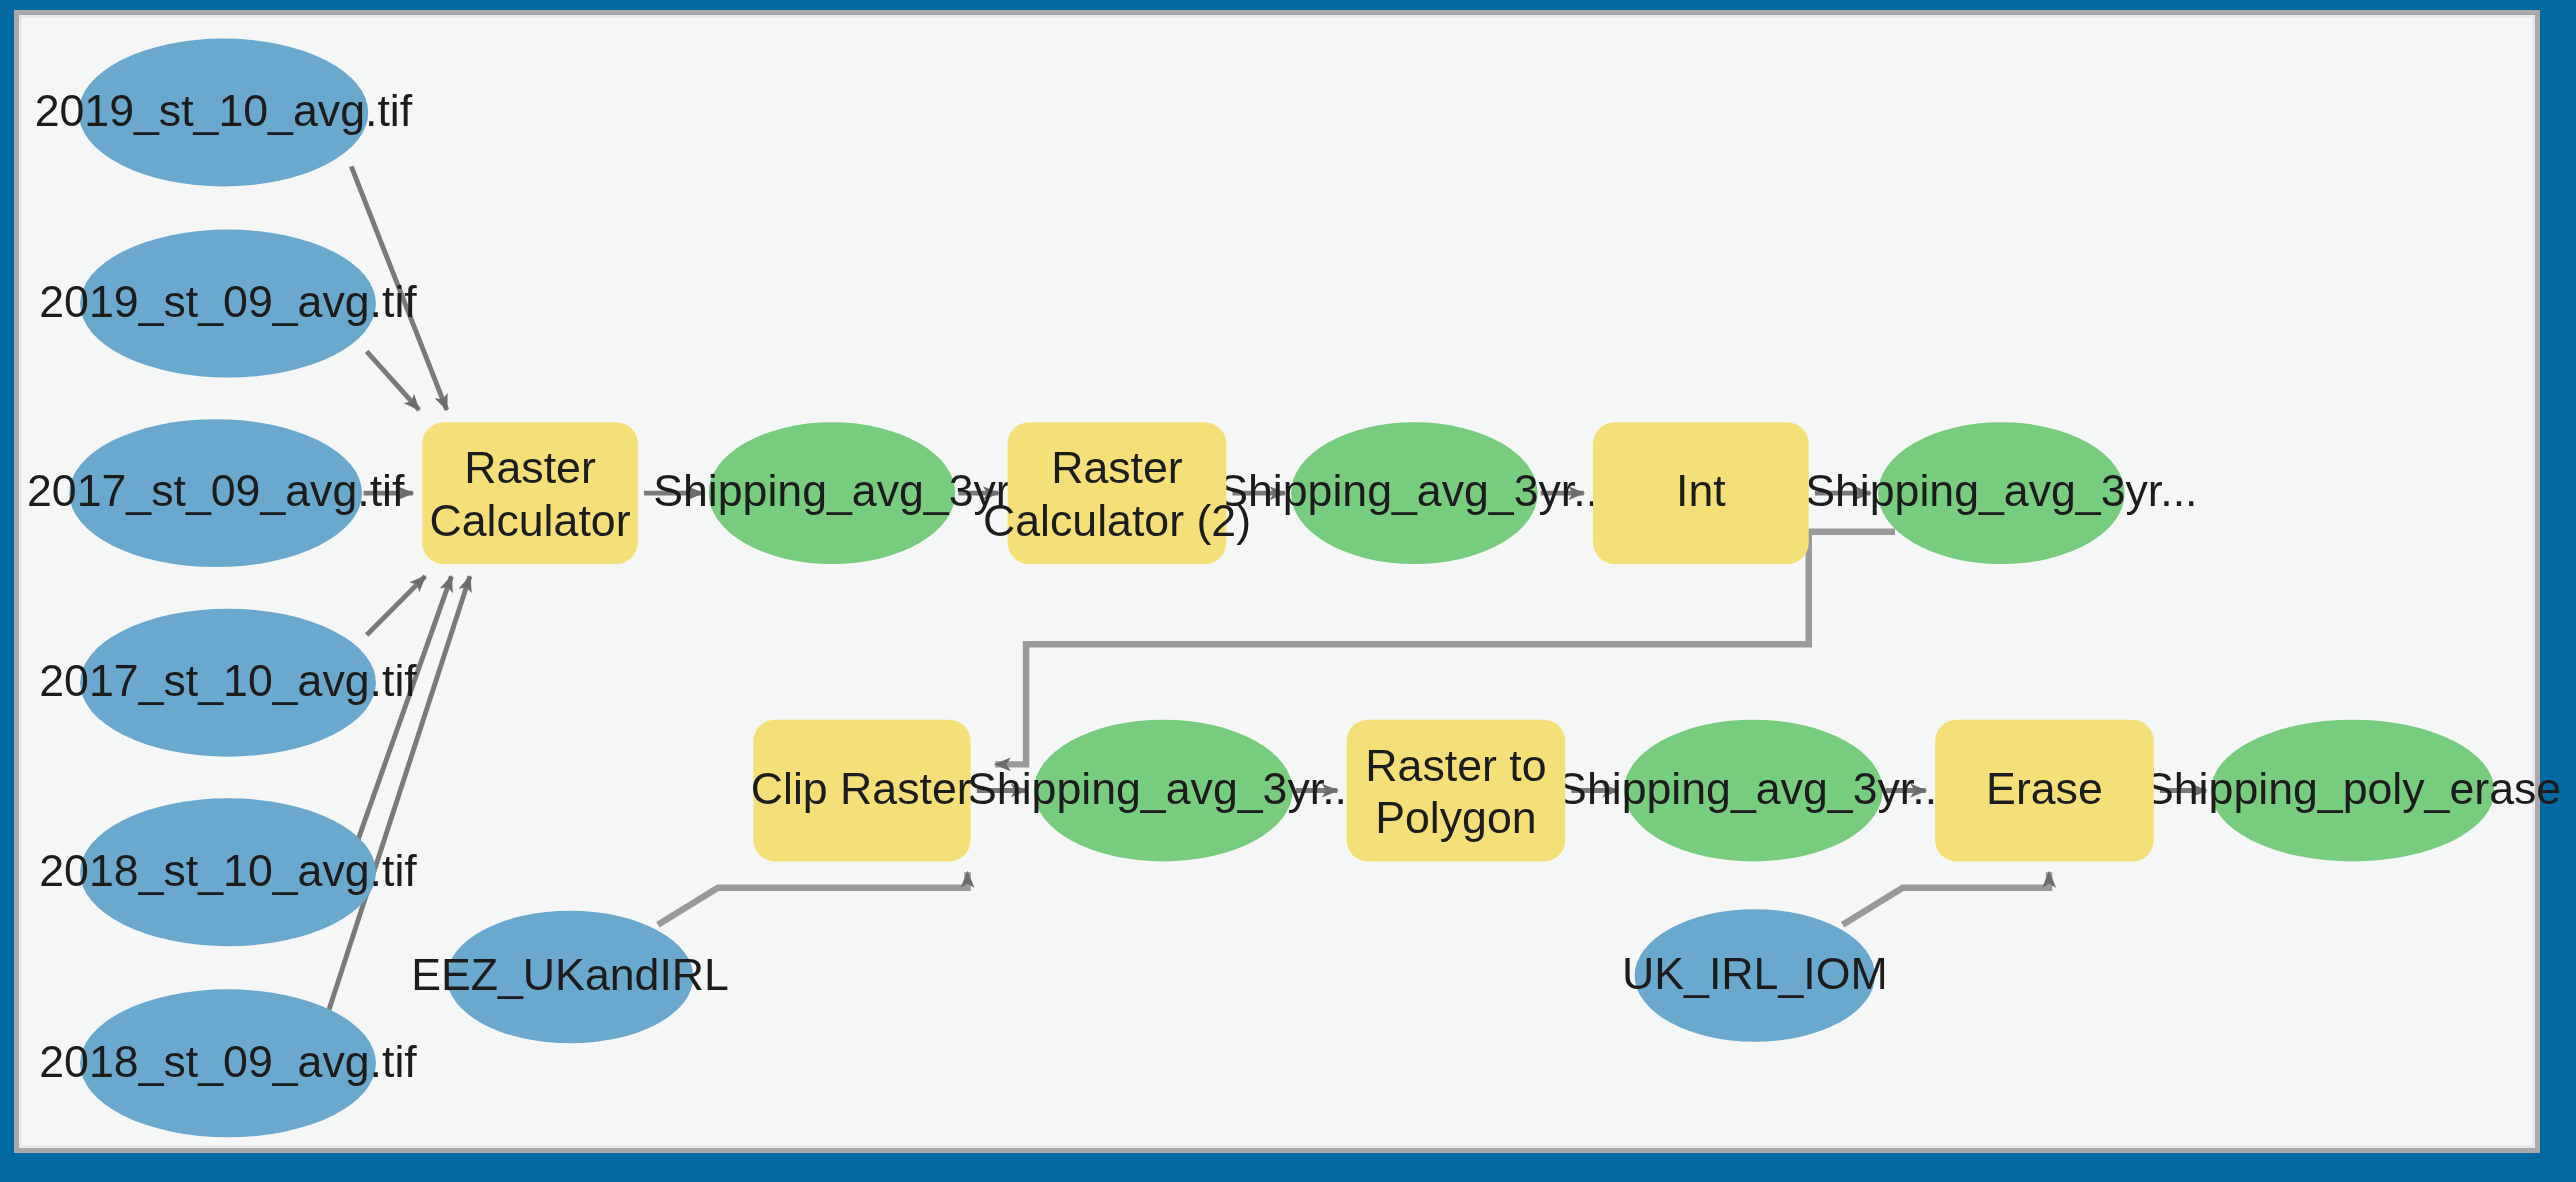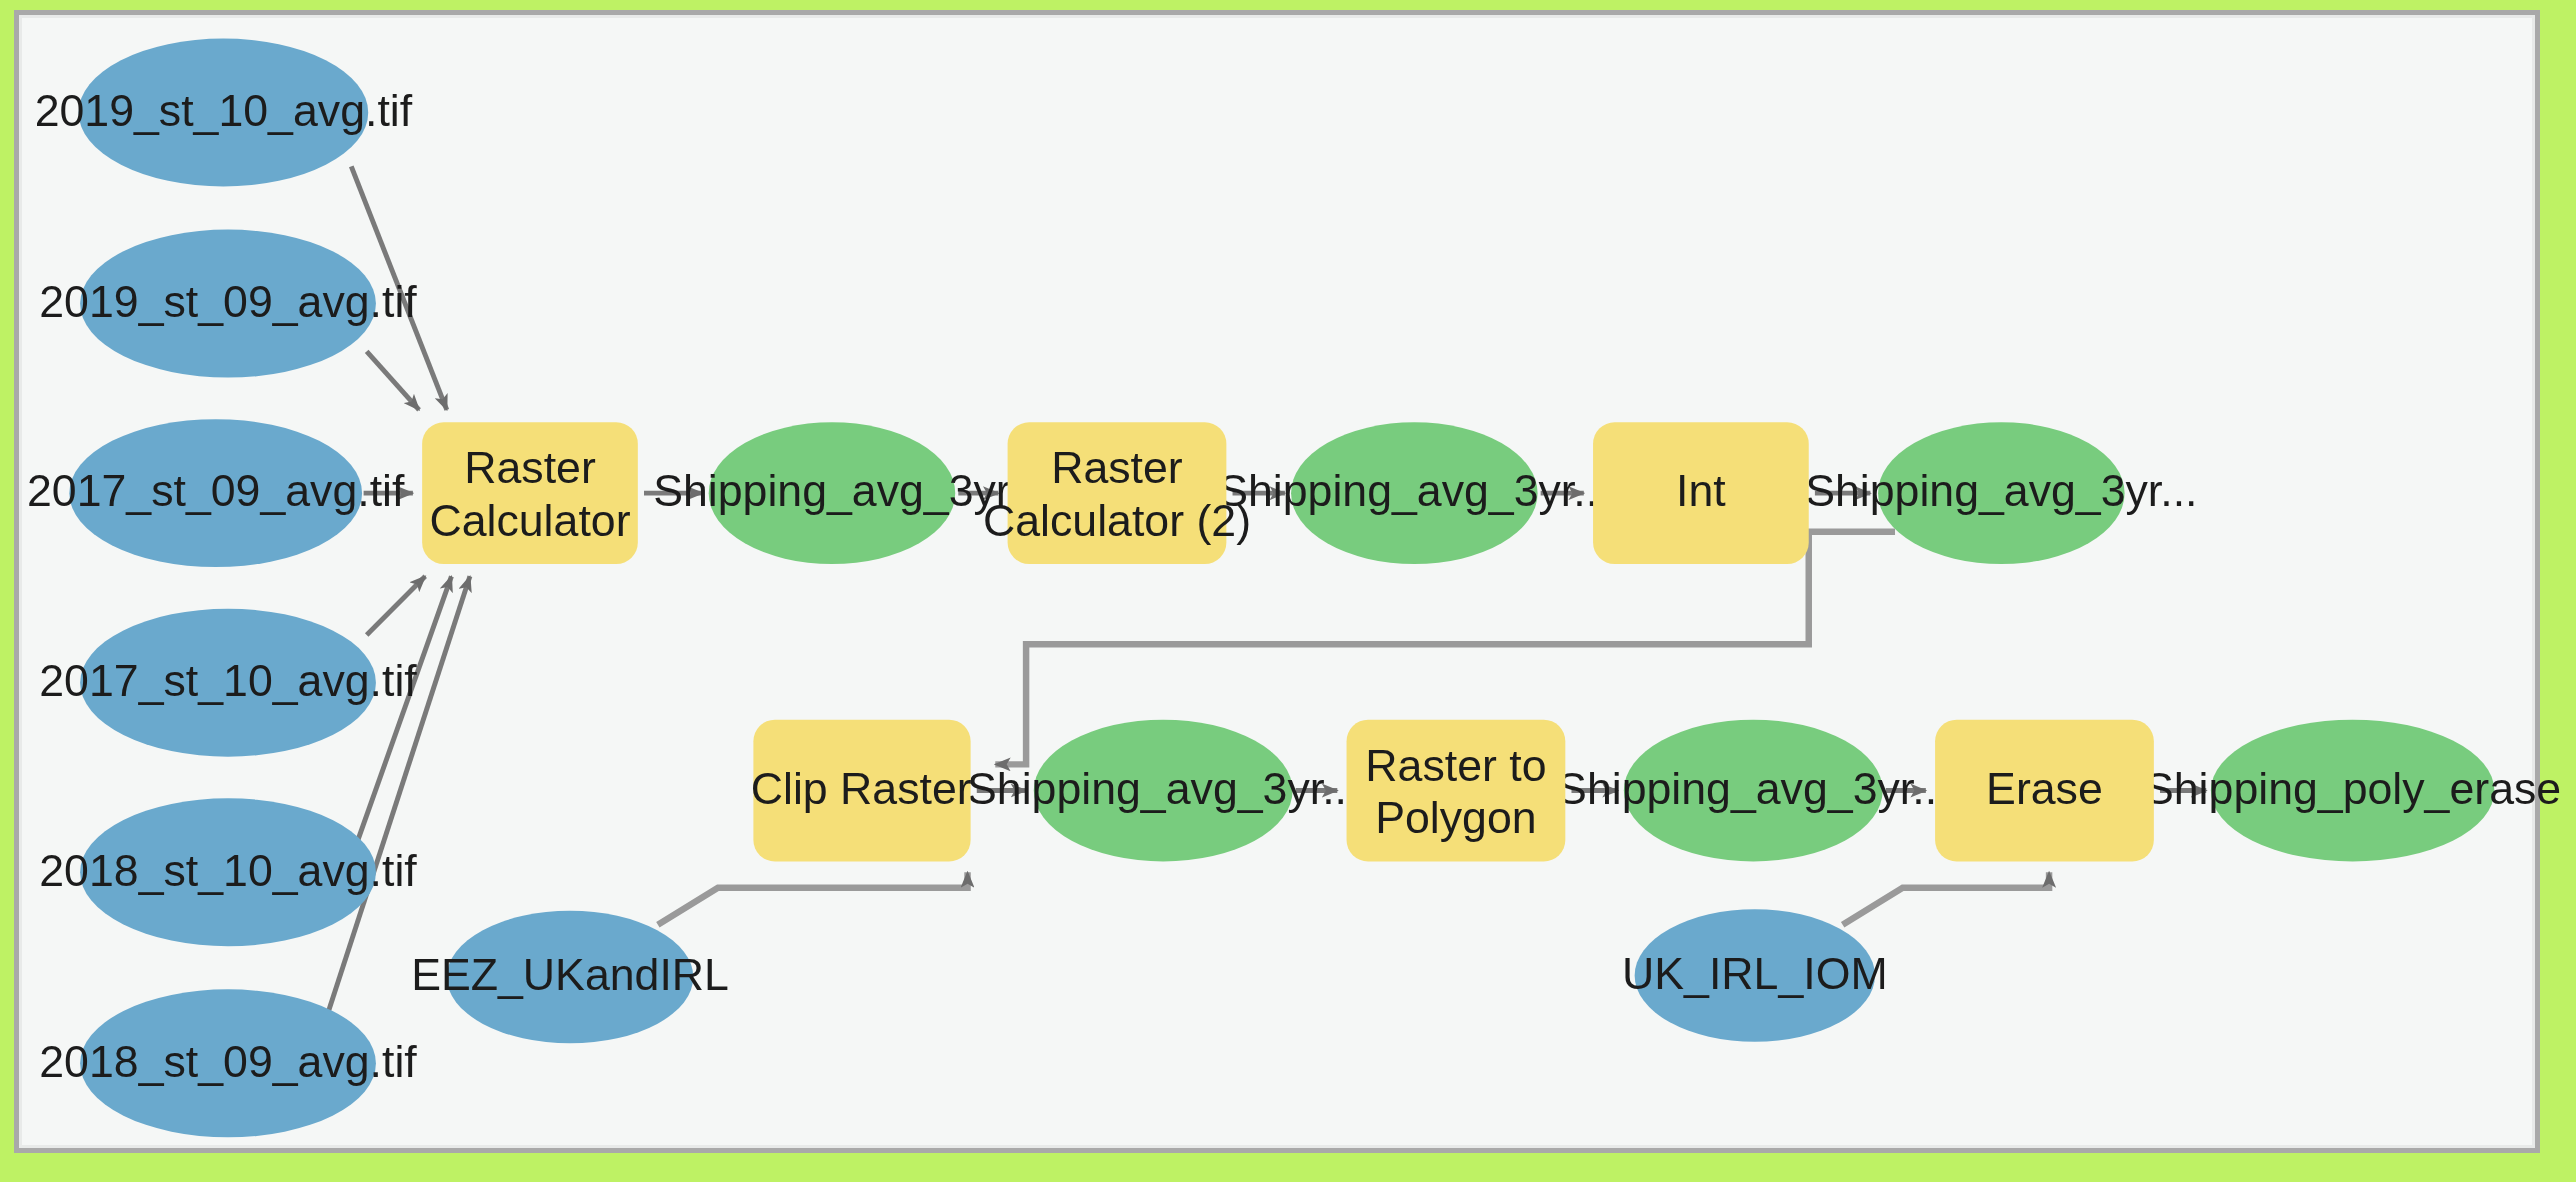--- a/index.html
+++ b/index.html
@@ -5,21 +5,21 @@
   html, body {
     margin: 0;
     padding: 0;
     background: #ffffff;
     font-family: "Liberation Sans", sans-serif;
   }
   #app {
     position: relative;
     width: 2576px;
     height: 1182px;
-    background: #bef264;
+    background: #0369a1;
     overflow: hidden;
   }
   #canvas-frame {
     position: absolute;
     left: 14px;
     top: 10px;
     width: 2526px;
     height: 1143px;
     background: #f5f7f6;
     border: 5.4px solid #a9a9a9;

